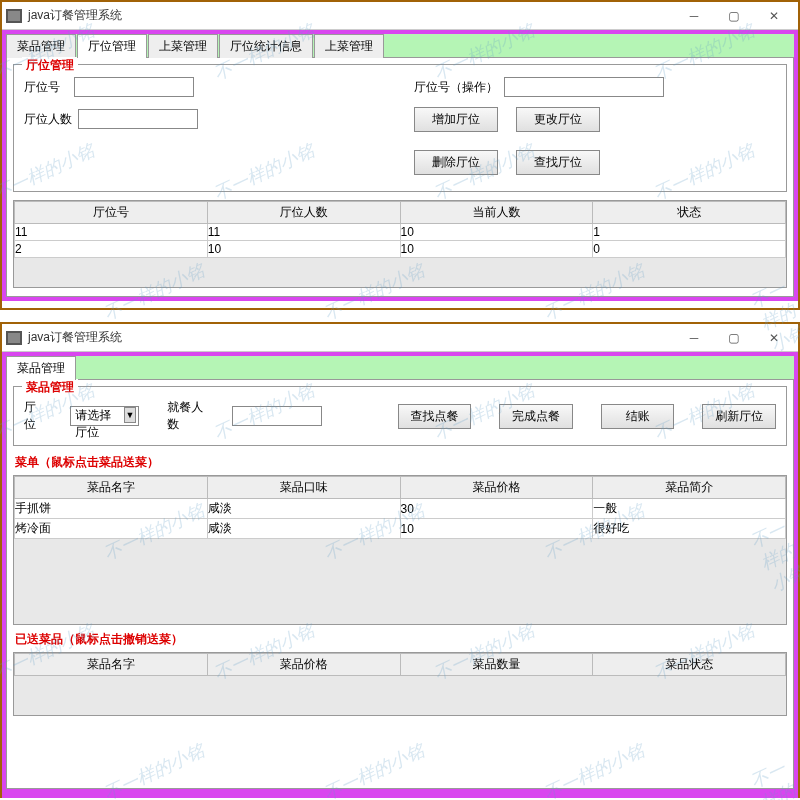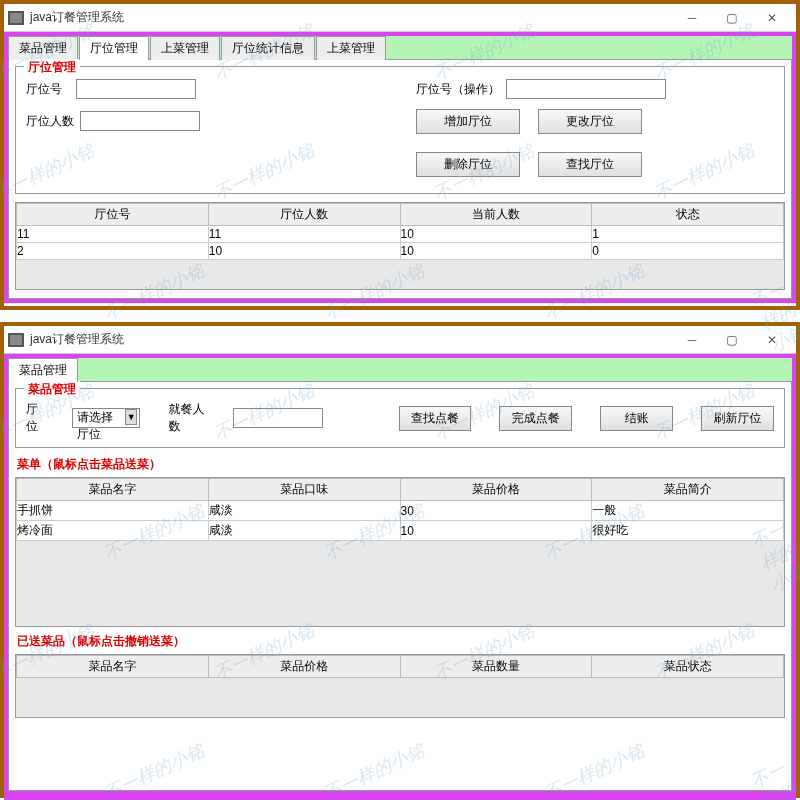--- a/index.html
+++ b/index.html
@@ -1,20 +1,20 @@
 <!DOCTYPE html>
 <html><head>
 <meta charset="utf-8">
 <style>
 * { box-sizing: border-box; margin: 0; padding: 0; font-family: "Microsoft YaHei", SimSun, sans-serif; font-size: 12px; }
 body { background: #fff; width: 800px; height: 800px; position: relative; overflow: hidden; }
 
 .watermark { position: absolute; color: rgba(100,160,200,0.25); font-size: 18px; pointer-events: none; transform: rotate(-25deg); z-index: 1000; font-style: italic; }
 
-.window { border: 4px solid #a16207; background: #fff; margin: 0; }
+.window { border: 2px solid #a16207; background: #fff; margin: 0; }
 .titlebar { height: 28px; background: #fff; border-bottom: 1px solid #ccc; display: flex; align-items: center; padding: 0 4px; }
 .titlebar-icon { width: 16px; height: 14px; background: #555; margin-right: 6px; position: relative; }
 .titlebar-icon::before { content: ""; position: absolute; top: 2px; left: 2px; right: 2px; bottom: 2px; background: #888; }
 .titlebar-title { flex: 1; color: #333; }
 .titlebar-btns { display: flex; gap: 0; }
 .titlebar-btn { width: 40px; height: 24px; display: flex; align-items: center; justify-content: center; color: #555; cursor: default; }
 
 .client { background: #d946ef; padding: 4px; }
 
 .tabs { display: flex; gap: 0; background: #b5f5b5; }
@@ -24,21 +24,21 @@
 
 .fieldset { border: 1px solid #999; padding: 8px 10px 12px 10px; margin-bottom: 8px; position: relative; }
 .legend { position: absolute; top: -8px; left: 8px; background: #fff; padding: 0 4px; color: #d00; font-weight: bold; }
 
 .form-row { display: flex; align-items: center; gap: 6px; margin: 4px 0; }
 .lbl { min-width: 44px; }
 .input { border: 1px solid #888; height: 20px; padding: 1px 4px; background: #fff; }
 .input.w120 { width: 120px; }
 .input.w160 { width: 160px; }
 .input.w90 { width: 90px; }
-.btn { border: 1px solid #888; background: linear-gradient(#f8f8f8,#e0e0e0); padding: 3px 0; width: 104px; text-align: center; cursor: default; }
+.btn { border: 1px solid #888; background: linear-gradient(#f8f8f8,#e0e0e0); padding: 3px 0; width: 84px; text-align: center; cursor: default; }
 .btn.w96 { width: 96px; }
 .form-cols { display: flex; gap: 30px; }
 .form-col { display: flex; flex-direction: column; gap: 4px; }
 
 .section-label { color: #d00; font-weight: bold; margin: 6px 0 4px 2px; }
 
 .tbl-wrap { border: 1px solid #999; background: #e8e8e8; height: 88px; overflow: auto; }
 .tbl-wrap.tall { height: 150px; }
 .tbl-wrap.mid { height: 64px; }
 .tbl { width: 100%; border-collapse: collapse; background: #fff; table-layout: fixed; }

